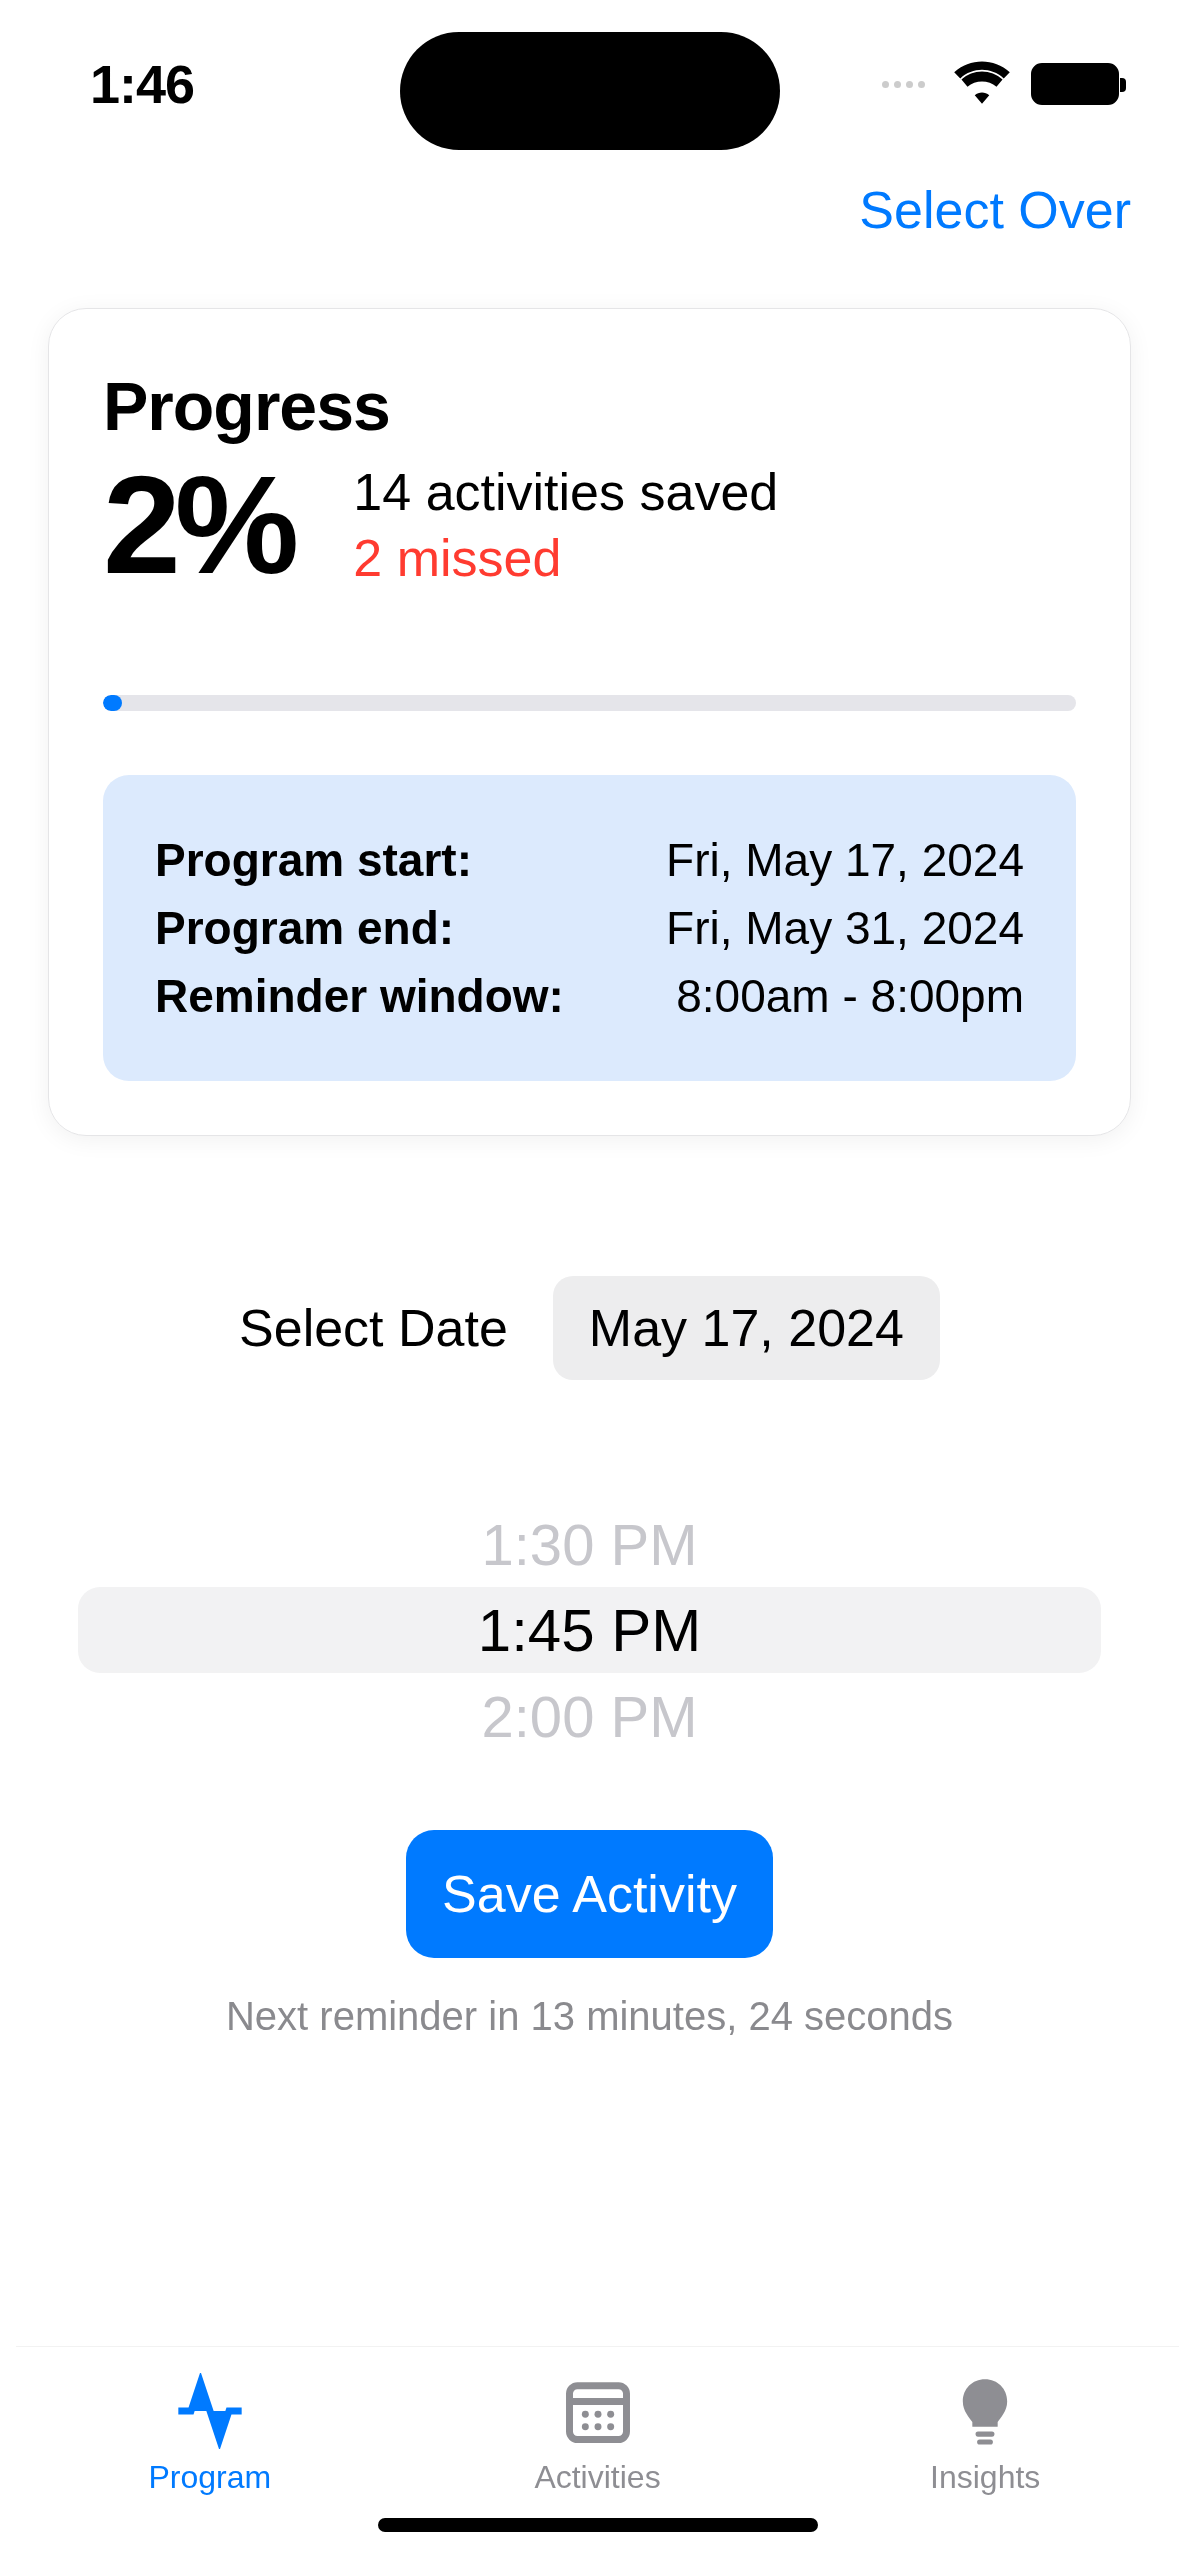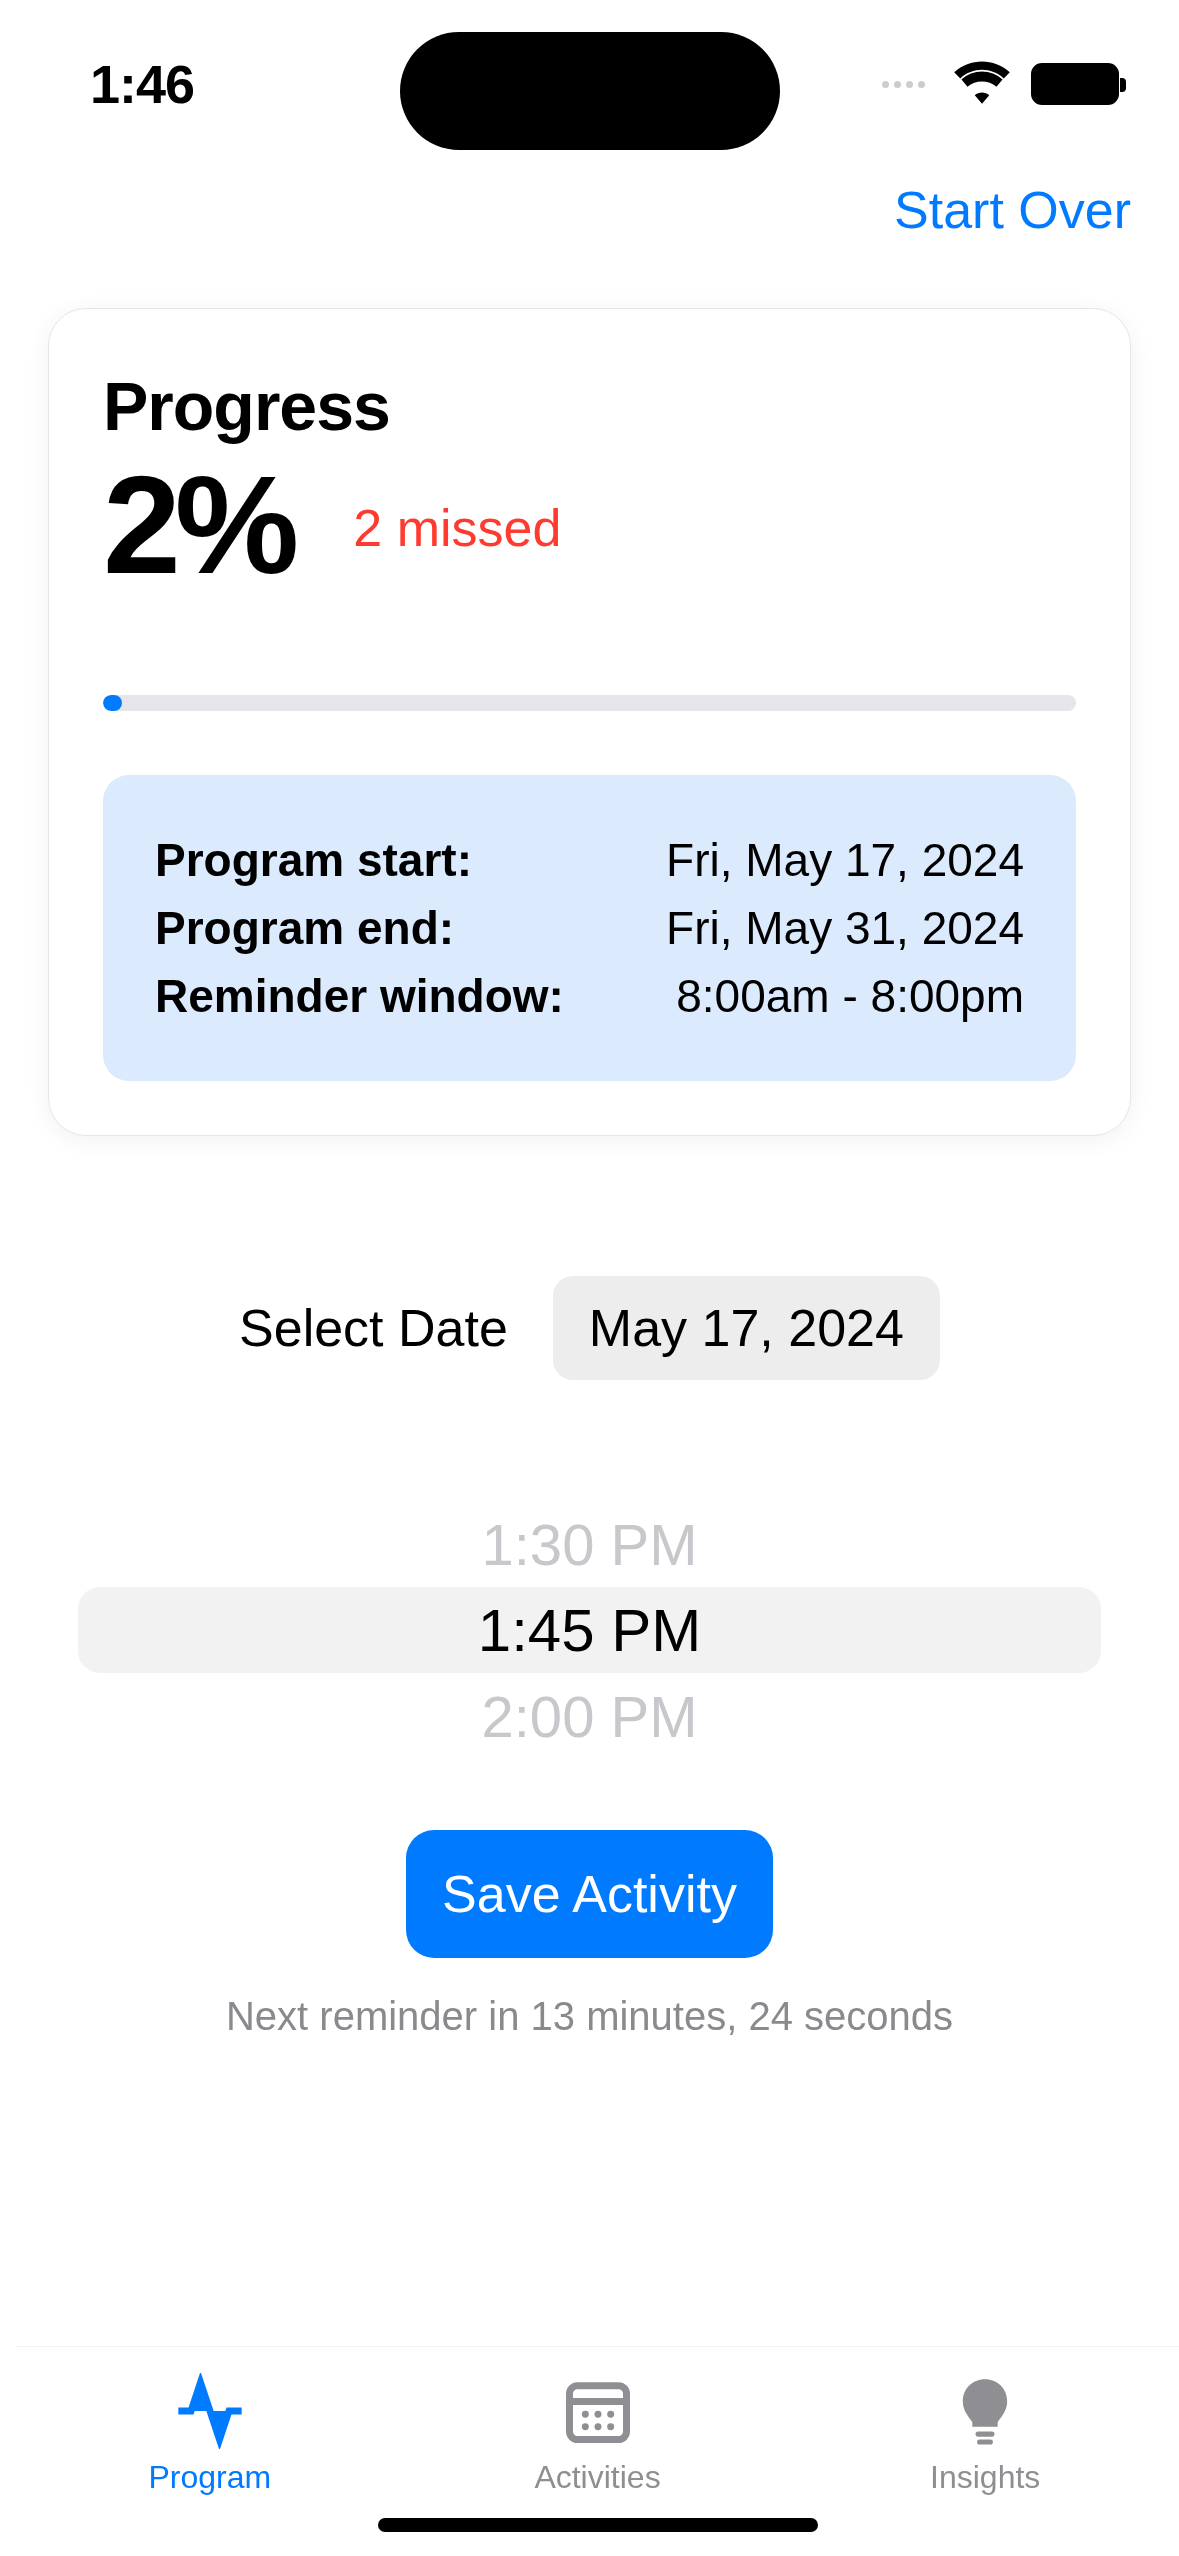--- a/index.html
+++ b/index.html
@@ -76,28 +76,29 @@
     <div class="wifi-icon">
       <svg viewBox="0 0 24 18">
           <path d="M12 18 L15 14.5 C13.3 13 10.7 13 9 14.5 Z M6 11 C9.3 8 14.7 8 18 11 L20.5 8 C15.8 3.5 8.2 3.5 3.5 8 Z M0.5 5 C7 -1 17 -1 23.5 5 L21 7.5 C15.8 2.8 8.2 2.8 3 7.5 Z" fill="#000"></path>
         </svg>
     </div>
     <div class="battery"></div>
   </div>
 </div>
 
 <div class="header">
-  <span class="start-over">Start Over</span>
+  <span class="start-over">Select Over</span>
 </div>
 
 <div class="card">
   <div class="progress-title">Progress</div>
   <div class="progress-row">
     <div class="progress-pct">2%</div>
     <div class="progress-stats">
+      <div class="stat-saved">14 activities saved</div>
       <div class="stat-missed">2 missed</div>
     </div>
   </div>
   <div class="progress-bar">
     <div class="progress-fill"></div>
   </div>
   <div class="info-box">
     <div class="info-row">
       <span class="info-label">Program start:</span>
       <span class="info-value">Fri, May 17, 2024</span>

